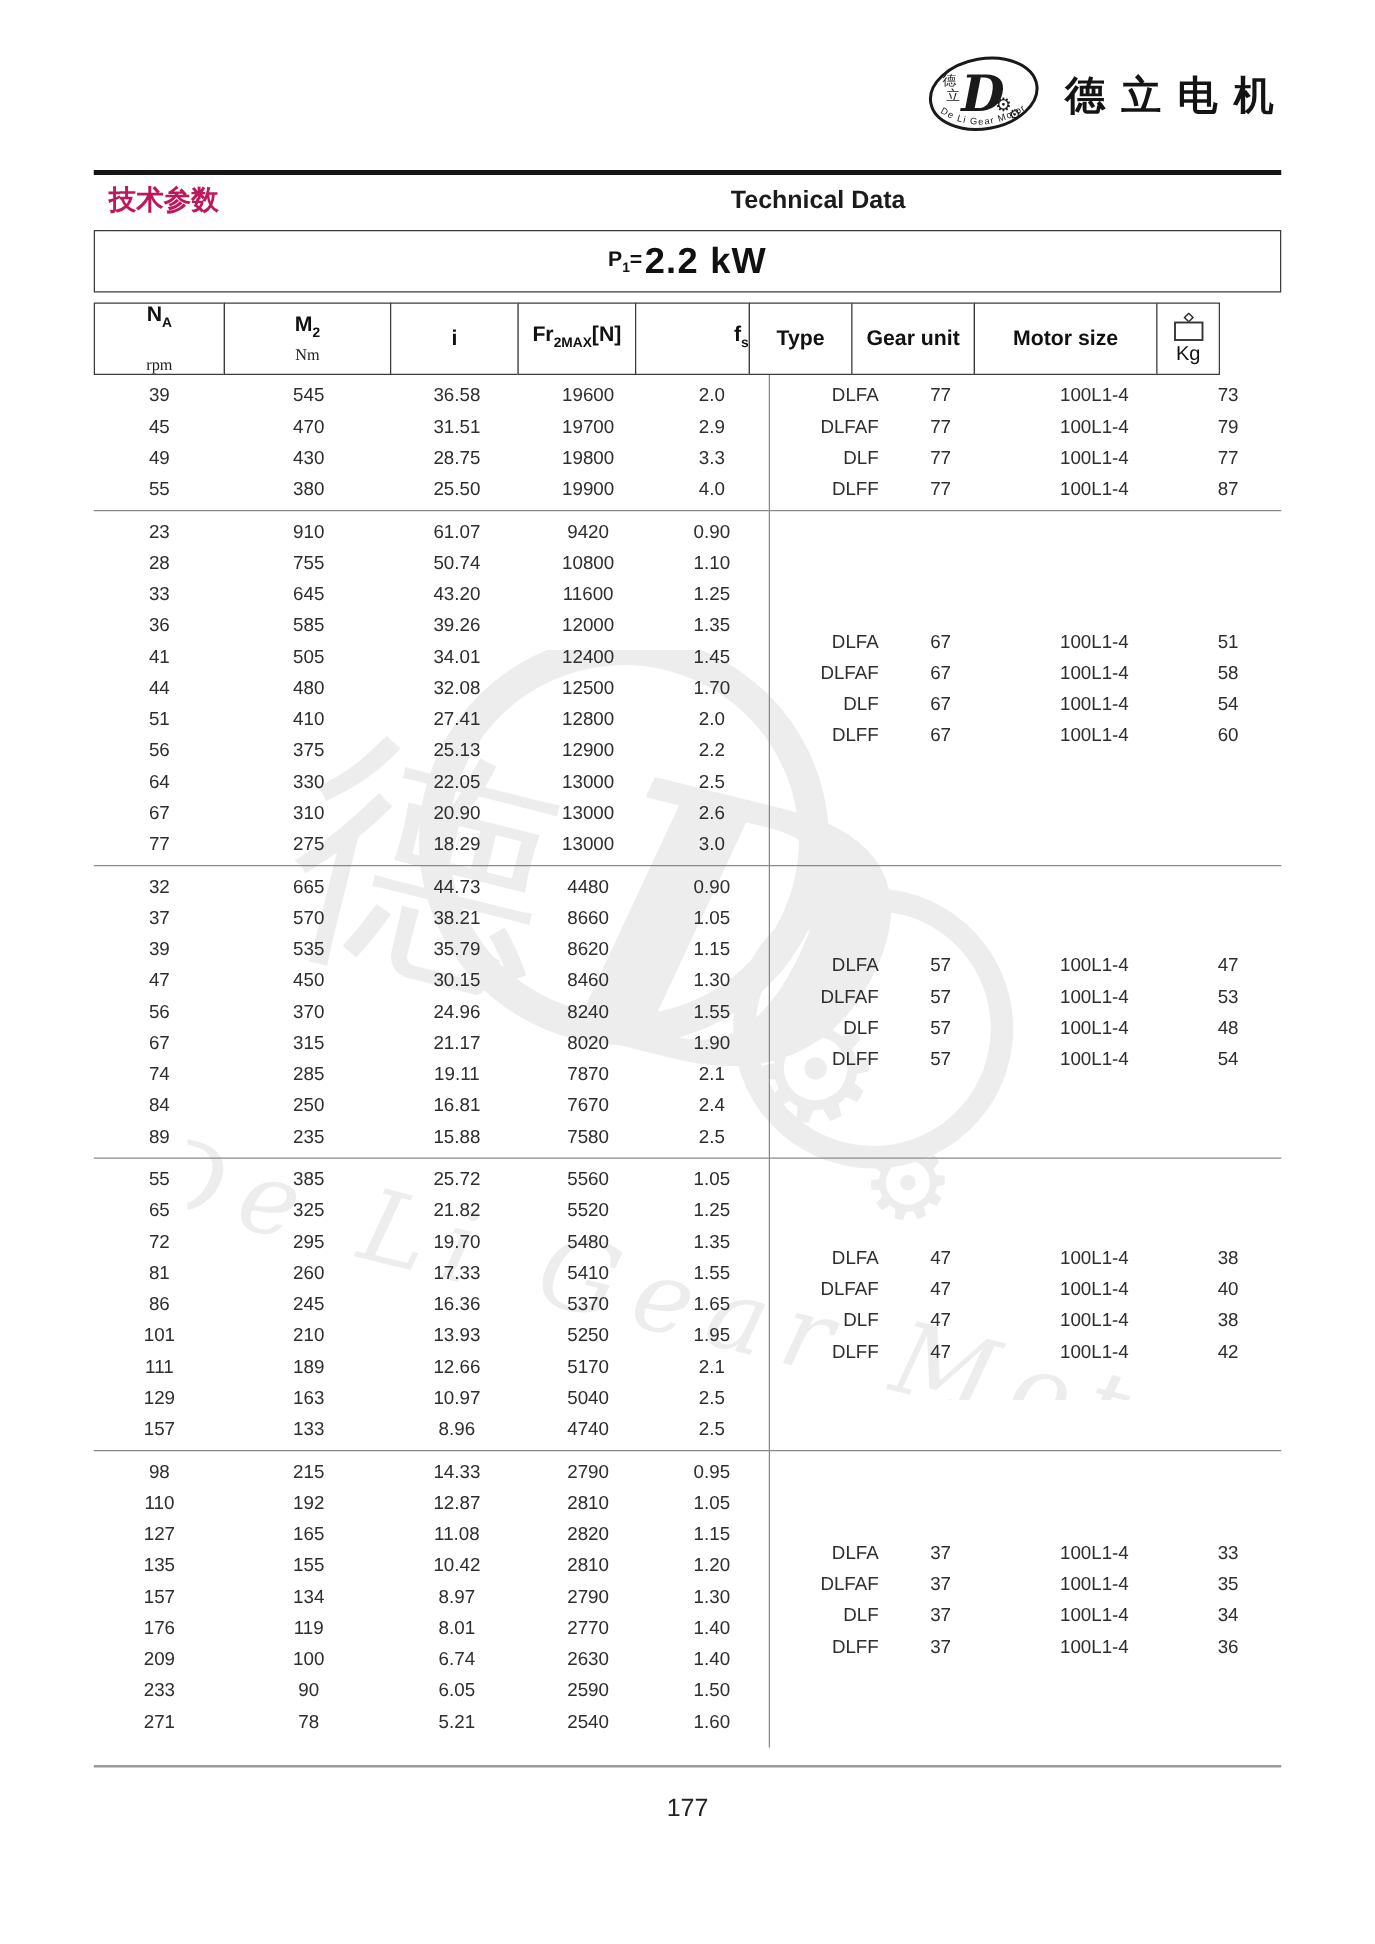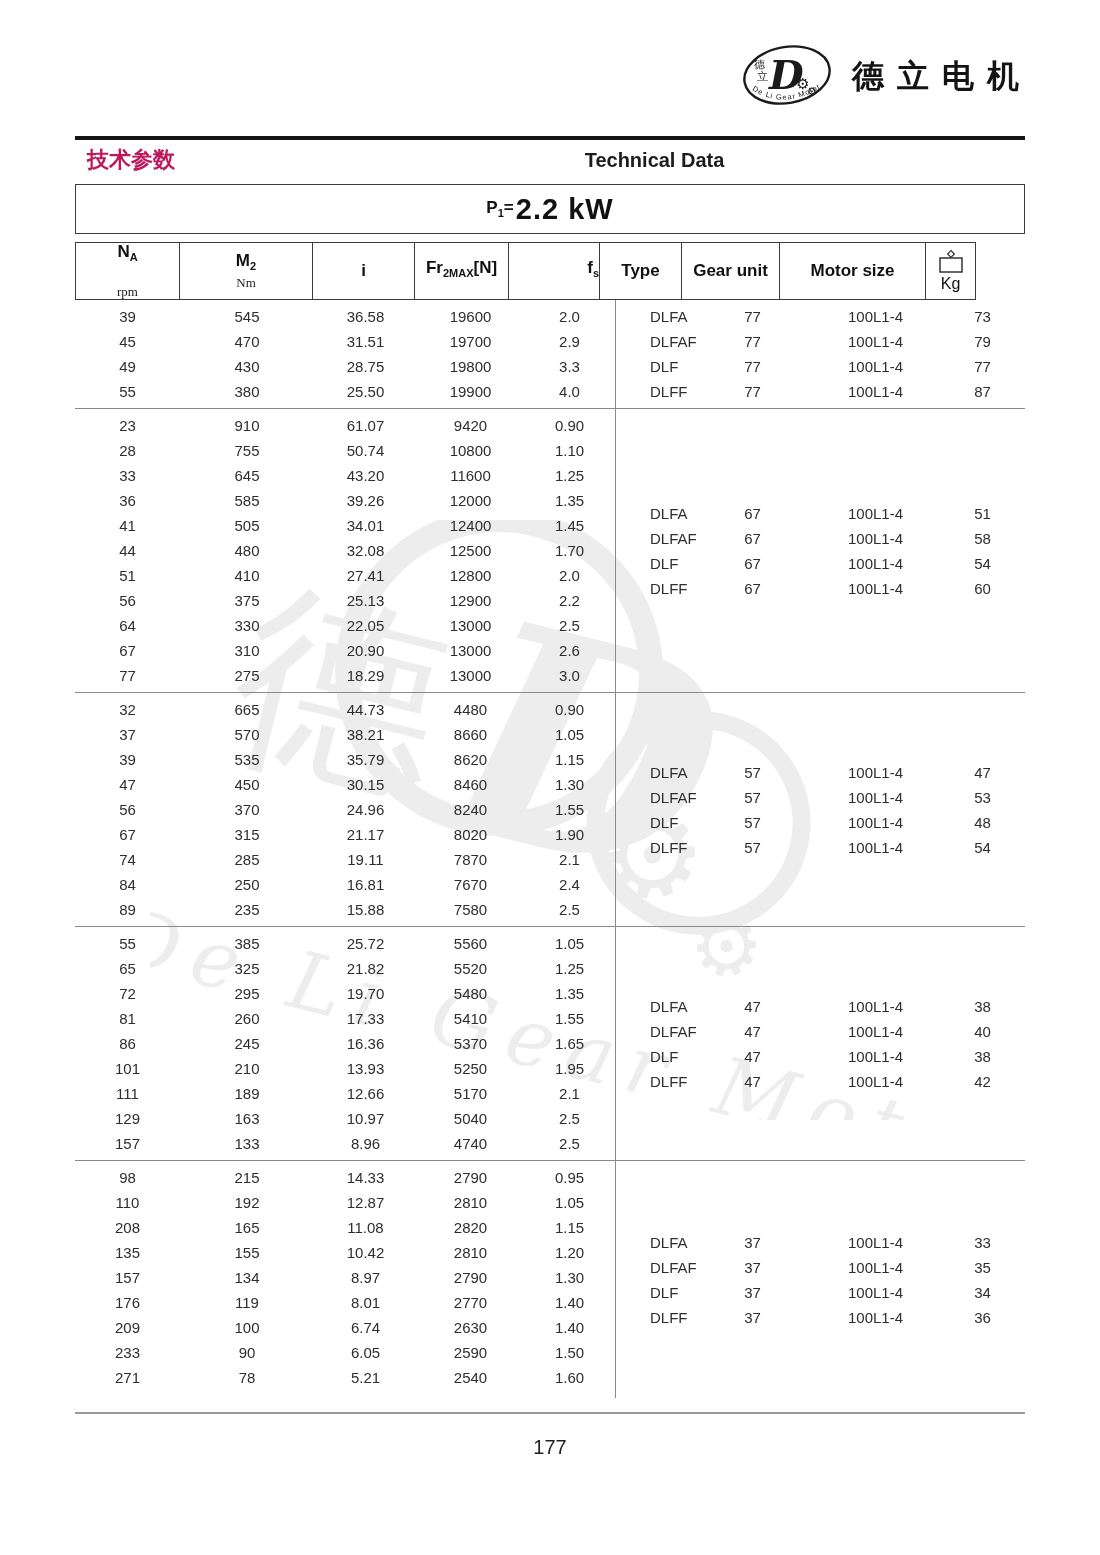--- a/index.html
+++ b/index.html
@@ -54,21 +54,21 @@
   .tbody{position:relative;}
   .vline{position:absolute; left:540px; top:0; bottom:0; width:1px; background:var(--line-gray);}
   .section{position:relative; border-bottom:1px solid var(--line-gray); padding:4px 0;}
   .section:first-child{padding-top:16px; padding-bottom:3px;}
   .section:last-child{border-bottom:none; padding-bottom:8px;}
   .drow{display:grid; grid-template-columns:105px 134px 103px 107px 91px; height:25px; line-height:25px;}
   .drow .cell{text-align:center; font-size:15px;}
   .types{position:absolute; left:540px; right:0; top:50%; transform:translateY(-50%);}
   .trow{display:grid; grid-template-columns:88px 99px 147px 67px; height:25px; line-height:25px;}
   .trow .cell{text-align:center; font-size:15px;}
-  .trow .cell.type{text-align:left; padding-left:35px;}
+  .trow .cell.type{text-align:right; padding-left:35px;}
   
   .footer-rule{margin-top:14px; border-top:2px solid #9a9a9a; height:0;}
   .page-number{margin-top:22px; text-align:center; font-size:20px; color:#222;}
   
   .wm-serif{font-family:"DejaVu Serif", serif;}
 </style>
 </head>
 <body>
 
 <div class="page">
@@ -528,21 +528,21 @@
     <span class="cell">0.95</span>
   </div>
             <div class="drow">
     <span class="cell">110</span>
     <span class="cell">192</span>
     <span class="cell">12.87</span>
     <span class="cell">2810</span>
     <span class="cell">1.05</span>
   </div>
             <div class="drow">
-    <span class="cell">208</span>
+    <span class="cell">127</span>
     <span class="cell">165</span>
     <span class="cell">11.08</span>
     <span class="cell">2820</span>
     <span class="cell">1.15</span>
   </div>
             <div class="drow">
     <span class="cell">135</span>
     <span class="cell">155</span>
     <span class="cell">10.42</span>
     <span class="cell">2810</span>

